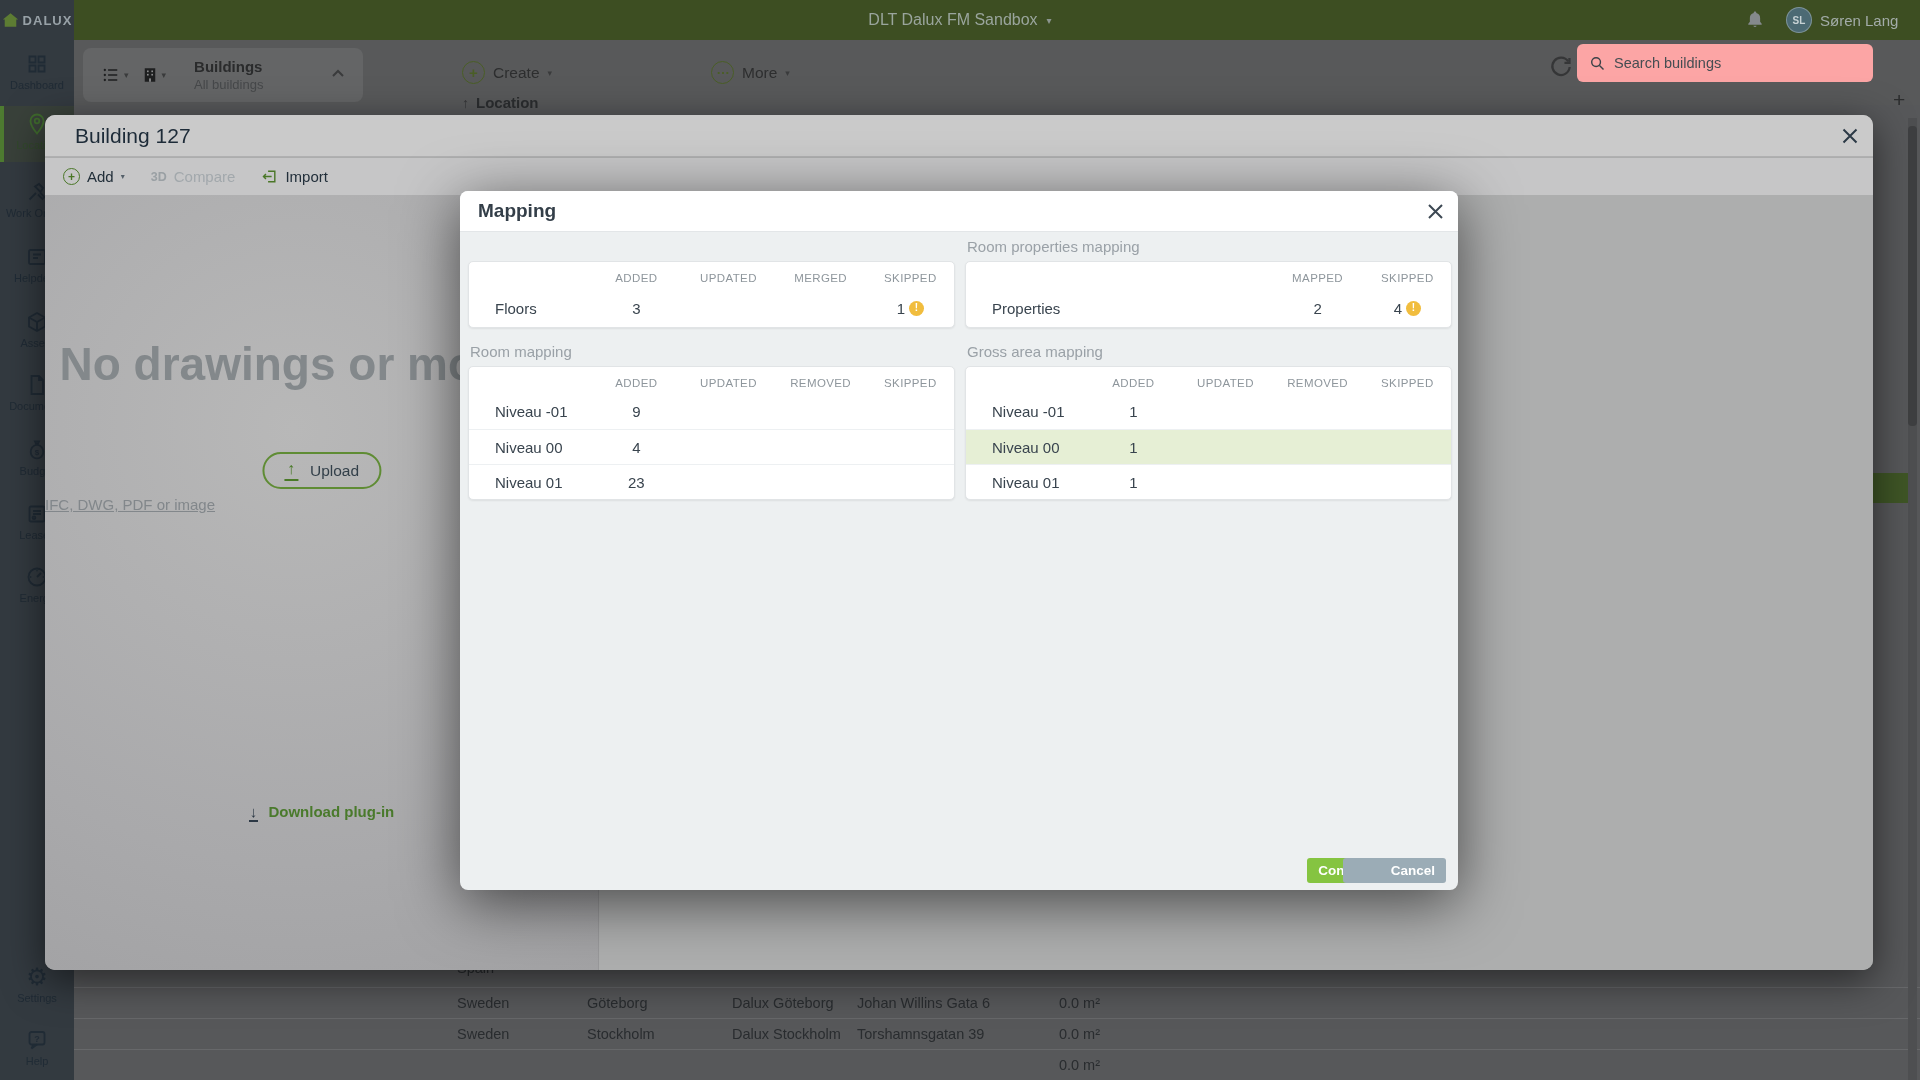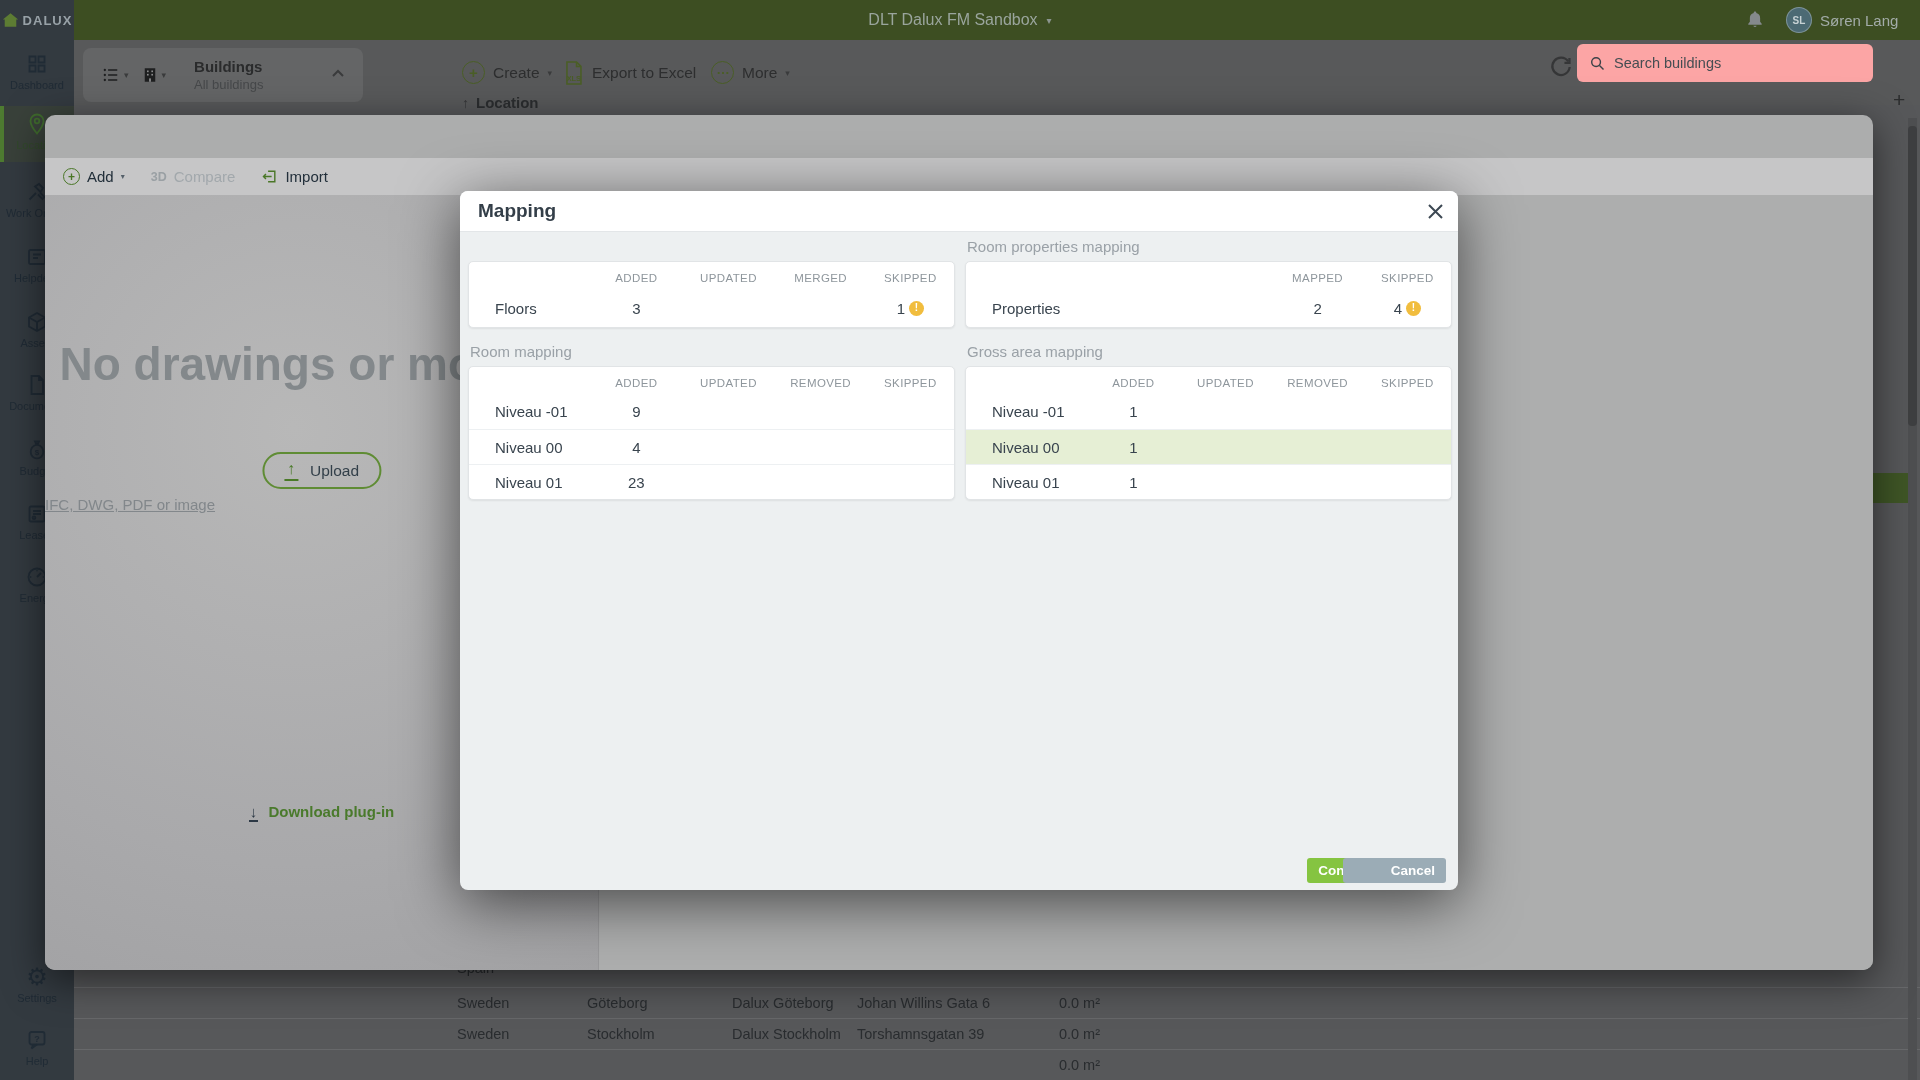--- a/index.html
+++ b/index.html
@@ -264,28 +264,20 @@
       </div>
       <svg class="vc-chevron" width="14" height="10" viewBox="0 0 14 10">
         <path d="M2 8l5-5 5 5" fill="none" stroke="#3a3b3c" stroke-width="2"></path>
       </svg>
     </div>
     <div class="tb-group" style="left:388px;">
       <span class="circle-ic">+</span>
       <span>Create</span>
       <span class="caret">▾</span>
     </div>
-    <div class="tb-group" style="left:489px;">
-      <svg width="21" height="26" viewBox="0 0 24 28">
-        <path d="M4.5 1.5h11l5 5v20h-16v-25z" fill="none" stroke="#4a5e26" stroke-width="1.8"></path>
-        <path d="M15.5 1.5v5h5" fill="none" stroke="#4a5e26" stroke-width="1.8"></path>
-        <text x="12.4" y="23.5" font-size="8.5" font-weight="bold" fill="#4a5e26" text-anchor="middle">XLS</text>
-      </svg>
-      <span>Export to Excel</span>
-    </div>
     <div class="tb-group" style="left:637px;">
       <span class="circle-ic" style="font-size:13px; letter-spacing:-1px;">⋯</span>
       <span>More</span>
       <span class="caret">▾</span>
     </div>
     <div class="refresh-btn">
       <svg width="26" height="26" viewBox="0 0 24 24">
         <path d="M18.6 6.8A8 8 0 1 0 20 12" fill="none" stroke="#353637" stroke-width="2.1"></path>
         <path d="M19.8 3.6v4.6h-4.6" fill="none" stroke="#353637" stroke-width="2.1"></path>
       </svg>
@@ -322,20 +314,26 @@
     <span class="c-area">0.0 m²</span>
   </div>
   <div class="brow" style="top:1049px;">
     <span class="c-area">0.0 m²</span>
   </div>
   <div class="vscroll">
     <div class="vthumb"></div>
   </div>
 
   <div class="win">
+    <div class="win-header">
+      <div class="win-title">Building 127</div>
+      <svg class="win-close" viewBox="0 0 18 18">
+        <path d="M2.5 2.5l13 13M15.5 2.5l-13 13" stroke="#2b3946" stroke-width="2"></path>
+      </svg>
+    </div>
     <div class="win-toolbar">
       <div class="wt-item">
         <span class="mini-circle">+</span>
         <span>Add</span>
         <span class="wt-caret">▾</span>
       </div>
       <div class="wt-item wt-disabled">
         <span class="badge-3d">3D</span>
         <span>Compare</span>
       </div>

